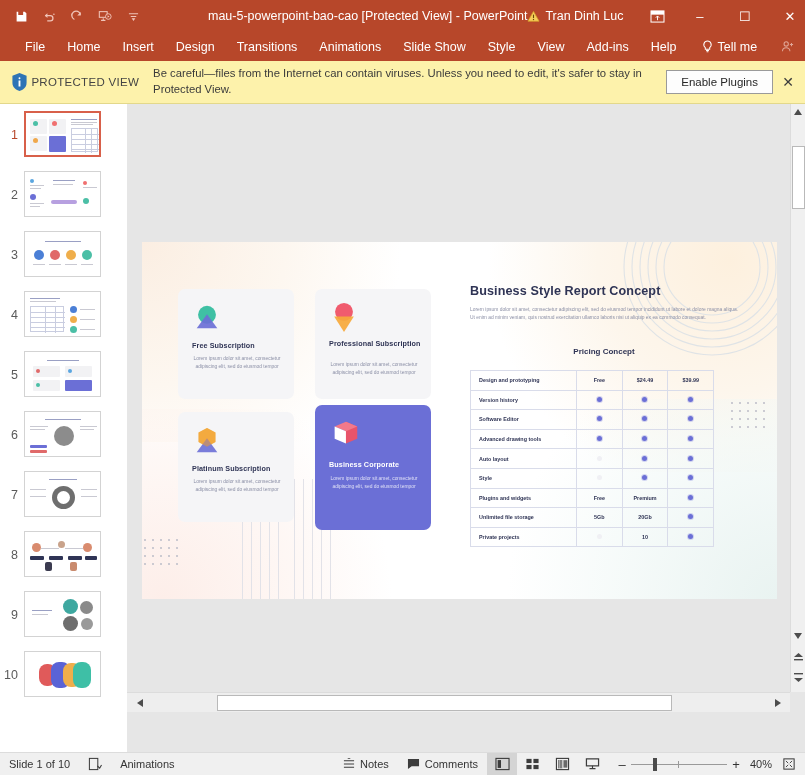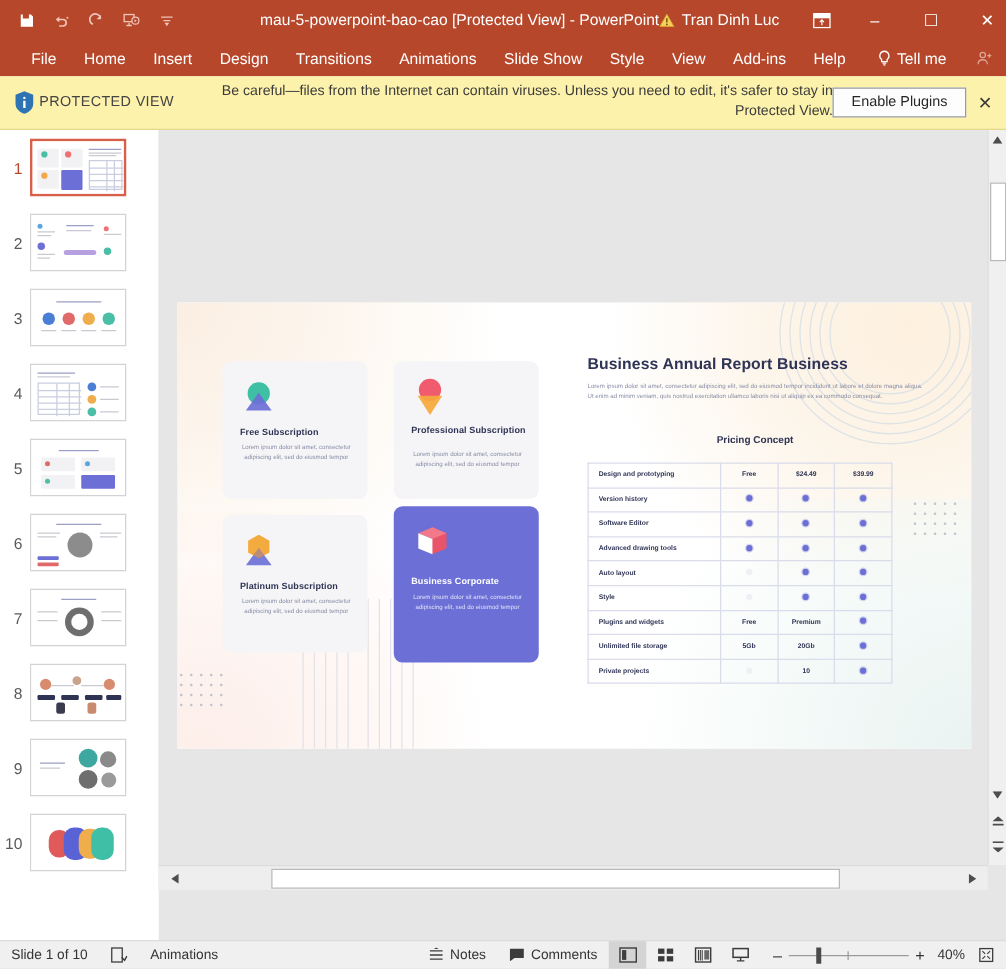--- a/index.html
+++ b/index.html
@@ -61,21 +61,20 @@
     display: flex; align-items: center; padding: 0 8px;
   }
   .pv-icon { width: 26px; display: flex; justify-content: center; }
   .pv-label {
     font-size: 11.5px; color: #444444; letter-spacing: .3px;
     padding-right: 10px; white-space: nowrap;
   }
   .pv-msg {
     font-size: 11.3px; color: #3b3b3b; line-height: 1.38; max-width: 520px;
     padding-left: 4px;
-    text-align: right;
   }
   .pv-enable {
     margin-left: auto; background: #fdfdfd; border: 1px solid #9a9a9a;
     font-size: 11.5px; color: #262626; padding: 5px 14px; cursor: pointer;
     font-family: "Liberation Sans", sans-serif; white-space: nowrap;
   }
   .pv-close {
     width: 26px; text-align: center; font-size: 14px; color: #3b3b3b;
     cursor: pointer; padding-left: 6px;
   }
@@ -651,21 +650,21 @@
     <div class="card" style="left:36px;top:170px;width:116px;height:110px">
       <svg class="ico" style="left:14px;top:14px" width="30" height="30" viewBox="0 0 32 32">
         <path d="M16 2l9 5v10l-9 5-9-5V7z" fill="#f6b545"></path>
         <path d="M16 13L27 28H5z" fill="#6b6fd6" opacity=".9"></path>
         <path d="M16 2l9 5v10l-9 5-9-5V7z" fill="#f0a03a" opacity=".55"></path>
       </svg>
       <div class="card-ttl" style="top:52px">Platinum Subscription</div>
       <div class="card-txt" style="top:66px">Lorem ipsum dolor sit amet, consectetur adipiscing elit, sed do eiusmod tempor</div>
     </div>
 
-    <div class="s-title">Business Annual Report Business</div>
+    <div class="s-title">Business Style Report Concept</div>
     <div class="s-body">Lorem ipsum dolor sit amet, consectetur adipiscing elit, sed do eiusmod tempor incididunt ut labore et dolore magna aliqua. Ut enim ad minim veniam, quis nostrud exercitation ullamco laboris nisi ut aliquip ex ea commodo consequat.</div>
     <div class="s-sub">Pricing Concept</div>
 
     <table class="ptable">
       <tbody>
         <tr>
           <td class="lbl">Design and prototyping</td>
           <td>Free</td>
           <td>$24.49</td>
           <td>$39.99</td>

